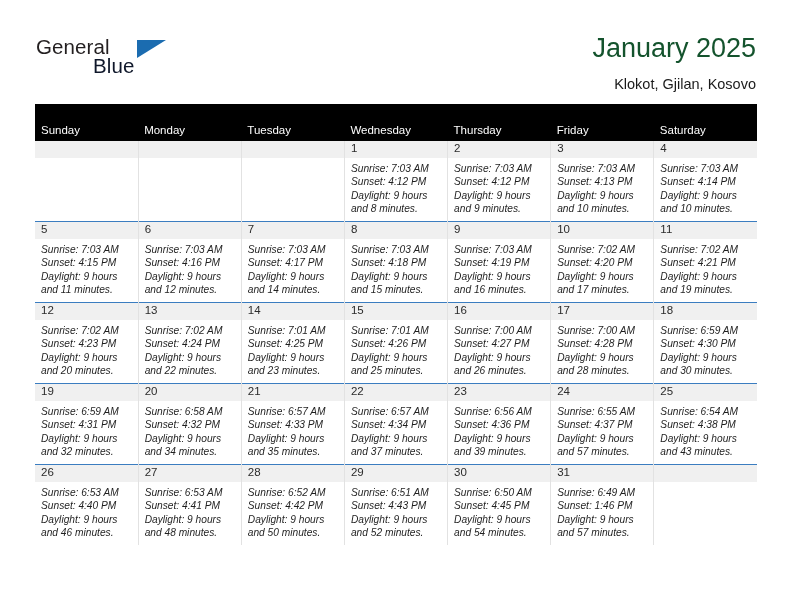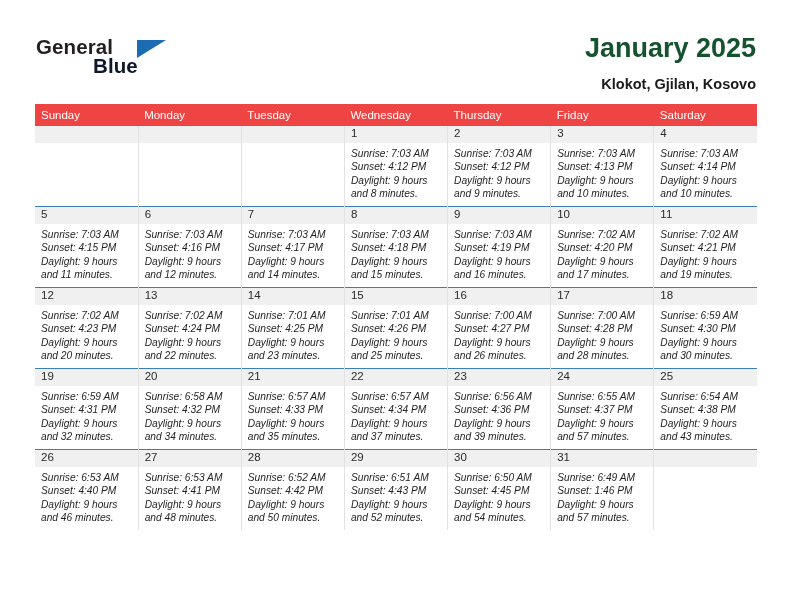--- a/index.html
+++ b/index.html
@@ -21,21 +21,20 @@
     box-sizing: border-box;
   }
 
   
   .header {
     position: absolute;
     left: 0;
     top: 0;
     width: 792px;
     height: 87px;
-    font-weight: bold;
   }
   .brand {
     position: absolute;
     left: 36px;
     top: 36px;
     width: 200px;
     height: 50px;
   }
   .brand-general {
     position: absolute;
@@ -90,26 +89,26 @@
   
   .calendar {
     position: absolute;
     left: 35px;
     top: 104px;
     width: 722px;
     border-collapse: collapse;
     table-layout: fixed;
   }
   .calendar th {
-    background: #ef4444;
+    background: #000000;
     color: #ffffff;
     font-size: 11.5px;
     font-weight: normal;
     text-align: left;
-    padding: 5px 0 5px 6px;
+    padding: 20px 0 5px 6px;
     height: 10px;
     border: none;
   }
   .calendar td {
     width: 103.14px;
     height: 80px;
     vertical-align: top;
     padding: 0;
     background: #ffffff;
     border-top: 1px solid #3b7dc0;

